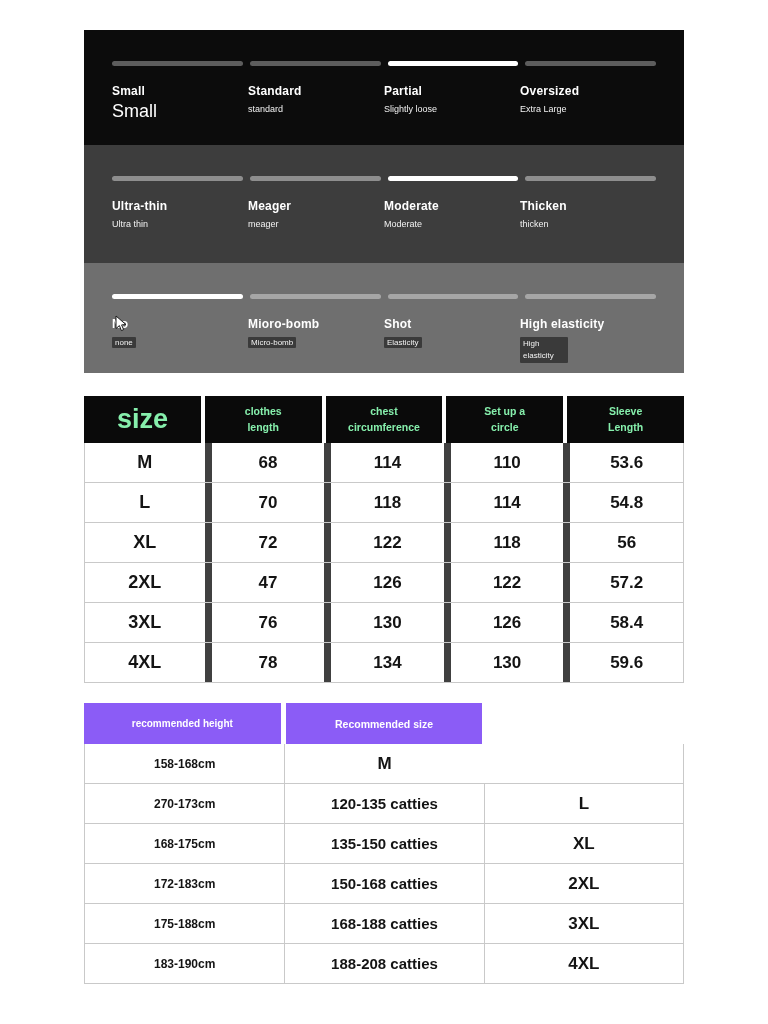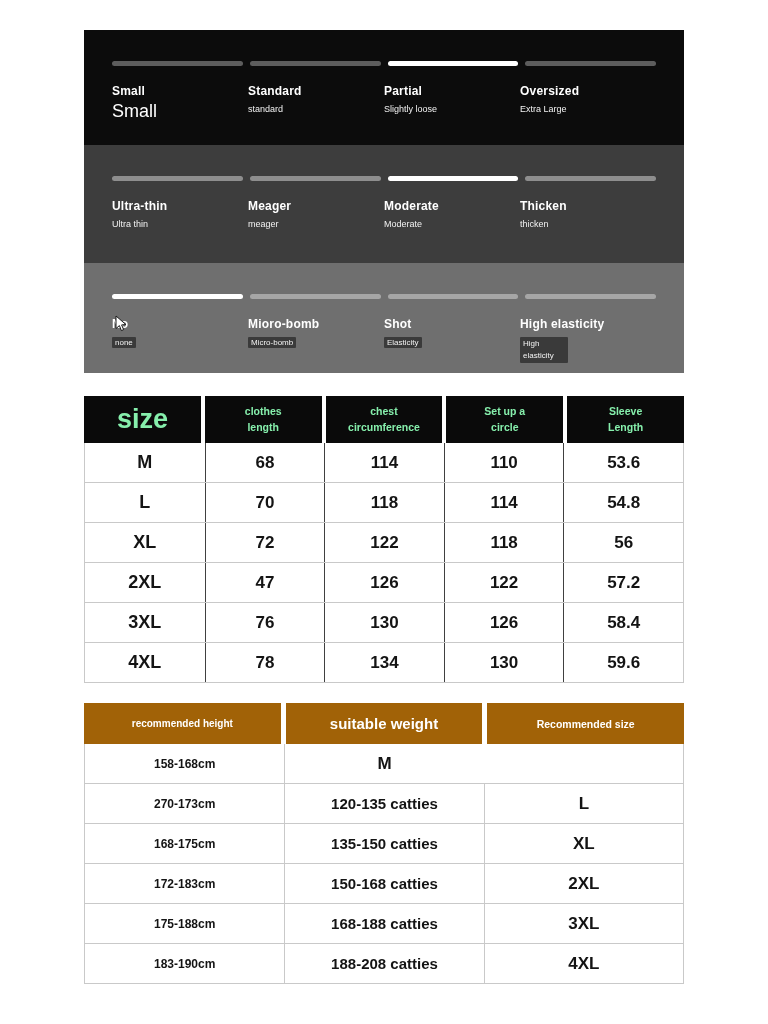--- a/index.html
+++ b/index.html
@@ -37,27 +37,27 @@
   .sth { display:grid; grid-template-columns:repeat(5,1fr); gap:4px; }
   .sh  { background:#0a0a0a; color:#86efac; height:47px; display:flex;
          align-items:center; justify-content:center; text-align:center;
          font-size:10.5px; font-weight:bold; line-height:1.45; white-space:pre-line; }
   .sh-size { font-size:27px; }
   .stb { border:1px solid #c9c9c9; border-top:none; }
   .sr  { display:grid; grid-template-columns:repeat(5,1fr); }
   .sr + .sr { border-top:1px solid #c9c9c9; }
   .sc  { height:39px; display:flex; align-items:center; justify-content:center;
          font-size:17px; font-weight:bold; color:#141414; }
-  .sc + .sc { border-left:1px solid #404040; }
+  .sc + .sc { border-left:7px solid #404040; }
   .sc-size { font-size:18px; }
 
   
   .rec-table { position:absolute; left:84px; top:703px; width:600px; }
   .rth { display:grid; grid-template-columns:repeat(3,1fr); gap:5px; }
-  .rh  { background:#a16207; color:#ffffff; height:41px; display:flex;
+  .rh  { background:#8b5cf6; color:#ffffff; height:41px; display:flex;
          align-items:center; justify-content:center; font-weight:bold; text-align:center; }
   .rh-0 { font-size:10px; }
   .rh-1 { font-size:15px; }
   .rh-2 { font-size:10.5px; }
   .rtb { border:1px solid #c9c9c9; border-top:none; }
   .rr  { display:grid; grid-template-columns:repeat(3,1fr); }
   .rr + .rr { border-top:1px solid #c9c9c9; }
   .rc  { height:39px; display:flex; align-items:center; justify-content:center;
          font-weight:bold; color:#141414; }
   .rc + .rc { border-left:1px solid #c9c9c9; }
@@ -213,21 +213,20 @@
         <div class="sc">134</div>
         <div class="sc">130</div>
         <div class="sc">59.6</div>
       </div>
     </div>
   </div>
 
   <div class="rec-table">
     <div class="rth">
       <div class="rh rh-0">recommended height</div>
-      <div class="rh rh-1">suitable weight</div>
       <div class="rh rh-2">Recommended size</div>
     </div>
     <div class="rtb">
       <div class="rr">
         <div class="rc rc-0">158-168cm</div>
         <div class="rc rc-2">M</div>
       </div>
       <div class="rr">
         <div class="rc rc-0">270-173cm</div>
         <div class="rc rc-1">120-135 catties</div>

